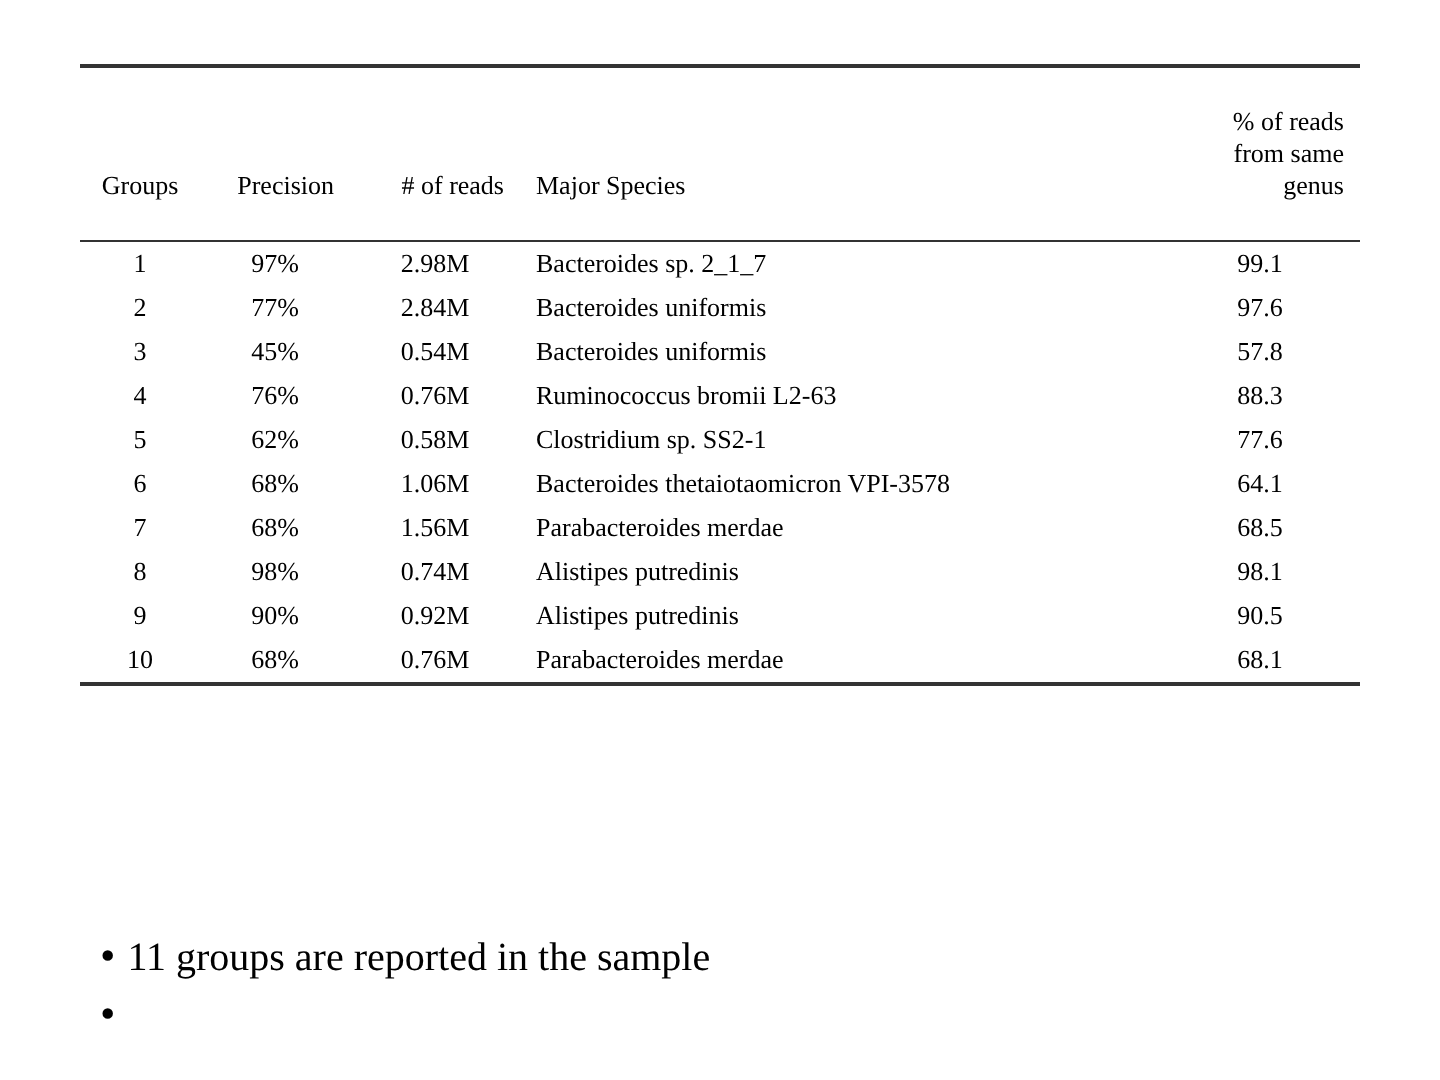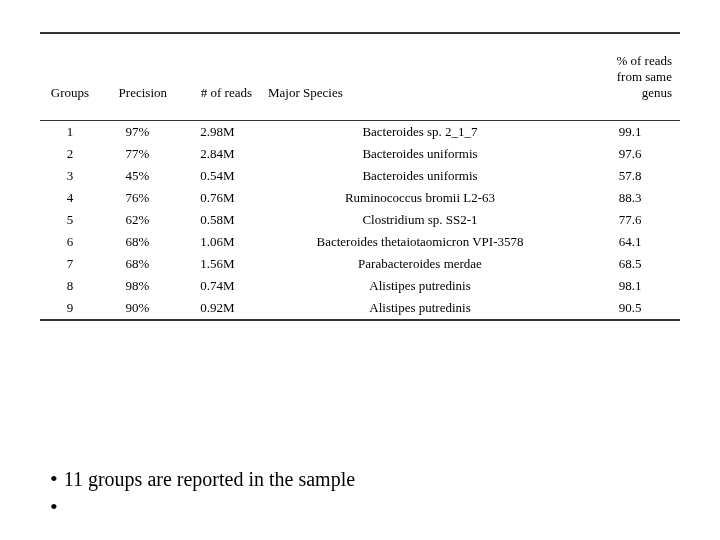--- a/index.html
+++ b/index.html
@@ -49,21 +49,20 @@
     thead th.center {
       text-align: center;
     }
     tbody tr {
       border: none;
     }
     tbody td {
       padding: 3px 8px;
       font-size: 13px;
       vertical-align: top;
-      text-align: center;
     }
     tbody td.center {
       text-align: center;
     }
     tbody td.right {
       text-align: center;
     }
     tfoot tr {
       border-top: 2px solid #333;
     }
@@ -158,20 +157,27 @@
             <td>Alistipes putredinis</td>
             <td class="right">98.1</td>
           </tr>
           <tr>
             <td class="center">9</td>
             <td class="right">90%</td>
             <td class="right">0.92M</td>
             <td>Alistipes putredinis</td>
             <td class="right">90.5</td>
           </tr>
+          <tr>
+            <td class="center">10</td>
+            <td class="right">68%</td>
+            <td class="right">0.76M</td>
+            <td>Parabacteroides merdae</td>
+            <td class="right">68.1</td>
+          </tr>
         </tbody>
       <tfoot>
         <tr>
           <td colspan="5" style="padding-top:3px;"></td>
         </tr>
       </tfoot>
     </table>
   </div>
 
   <div class="bullets" id="bullets-container">

